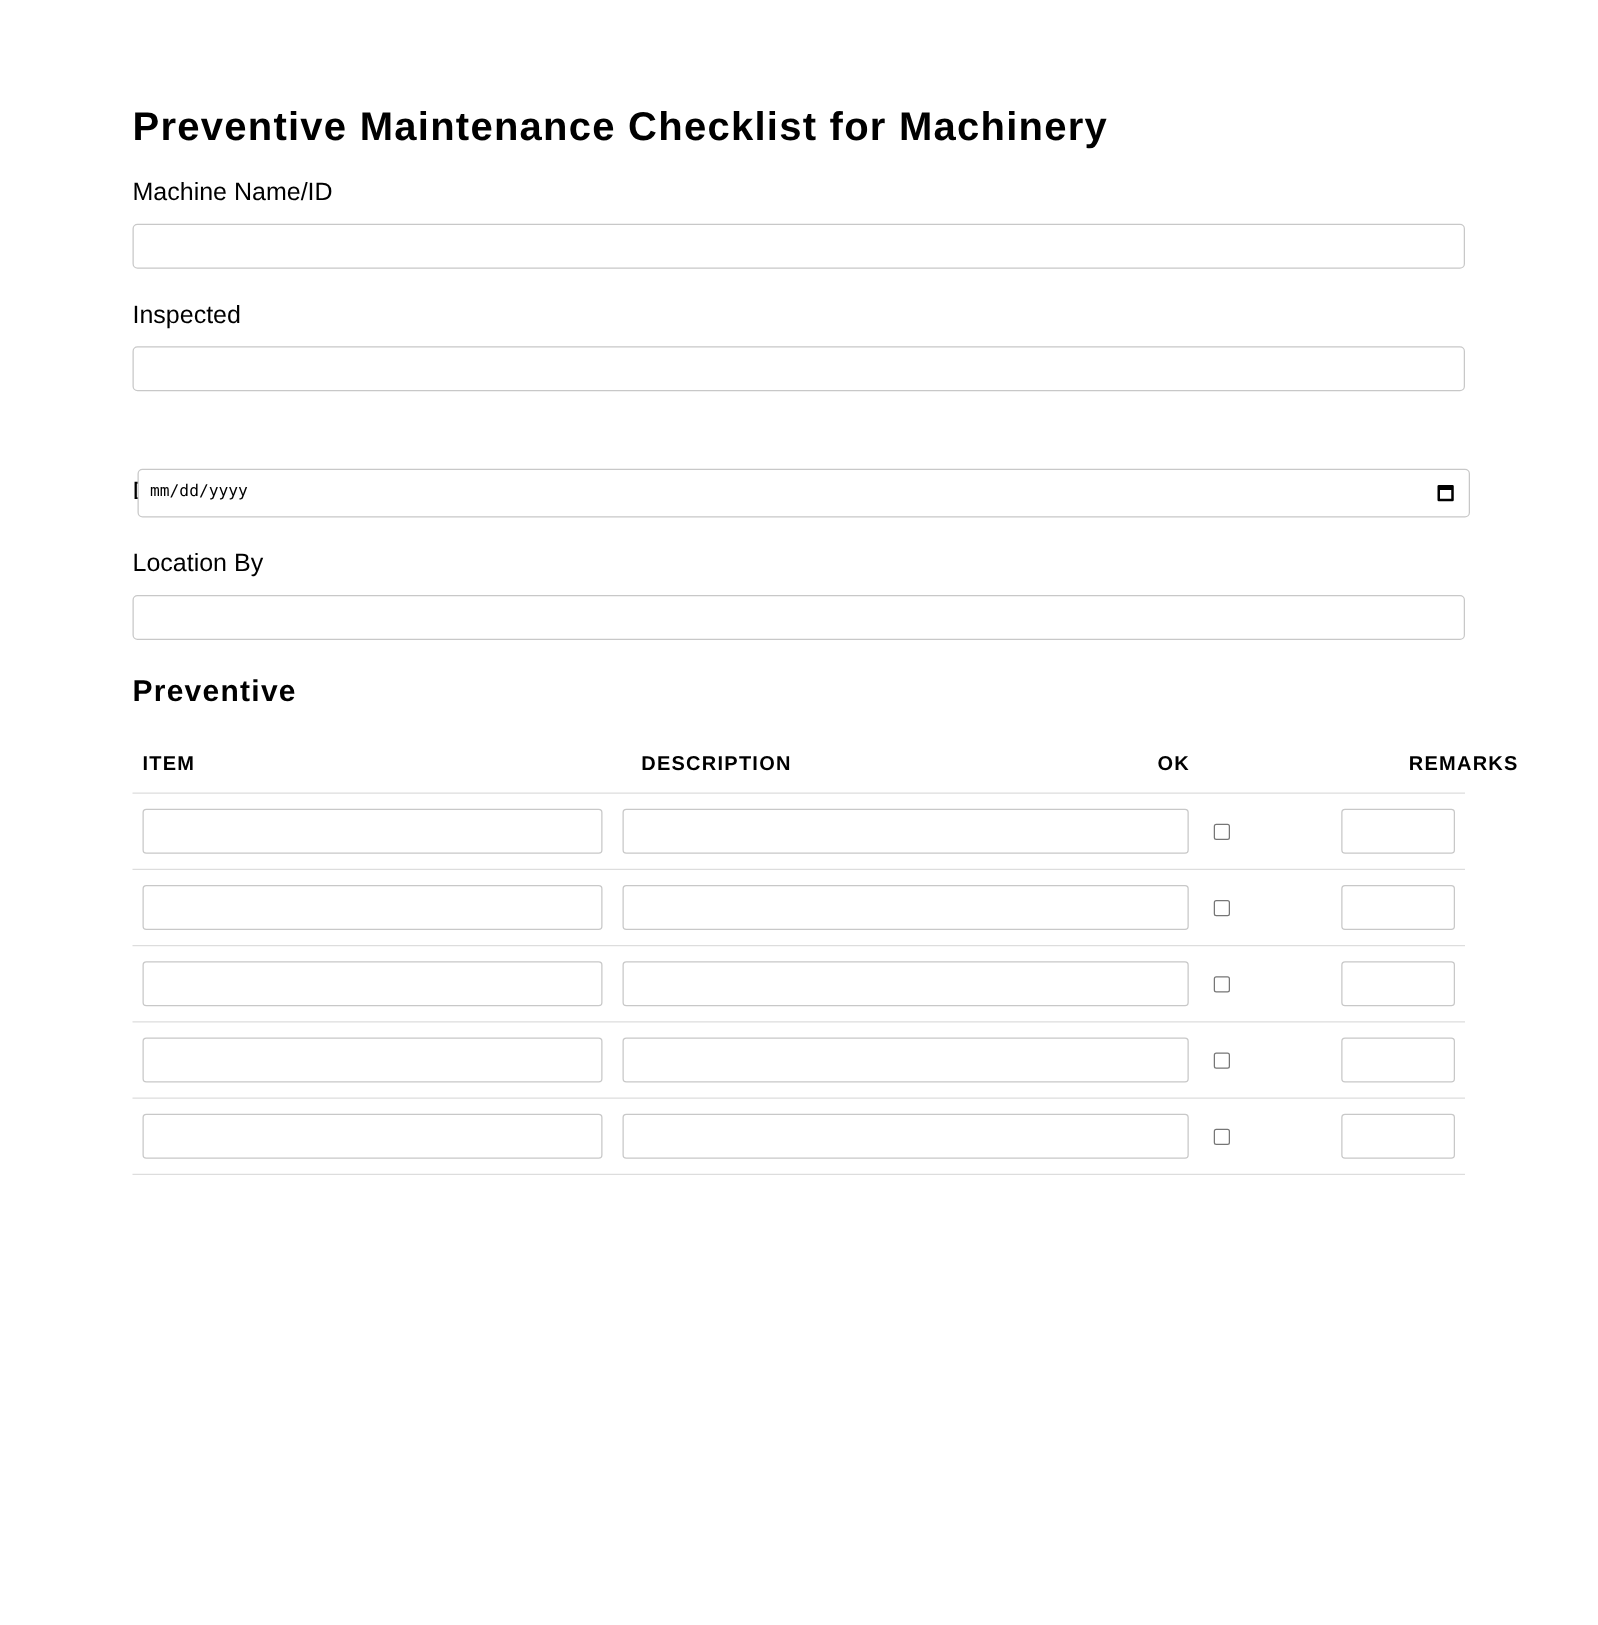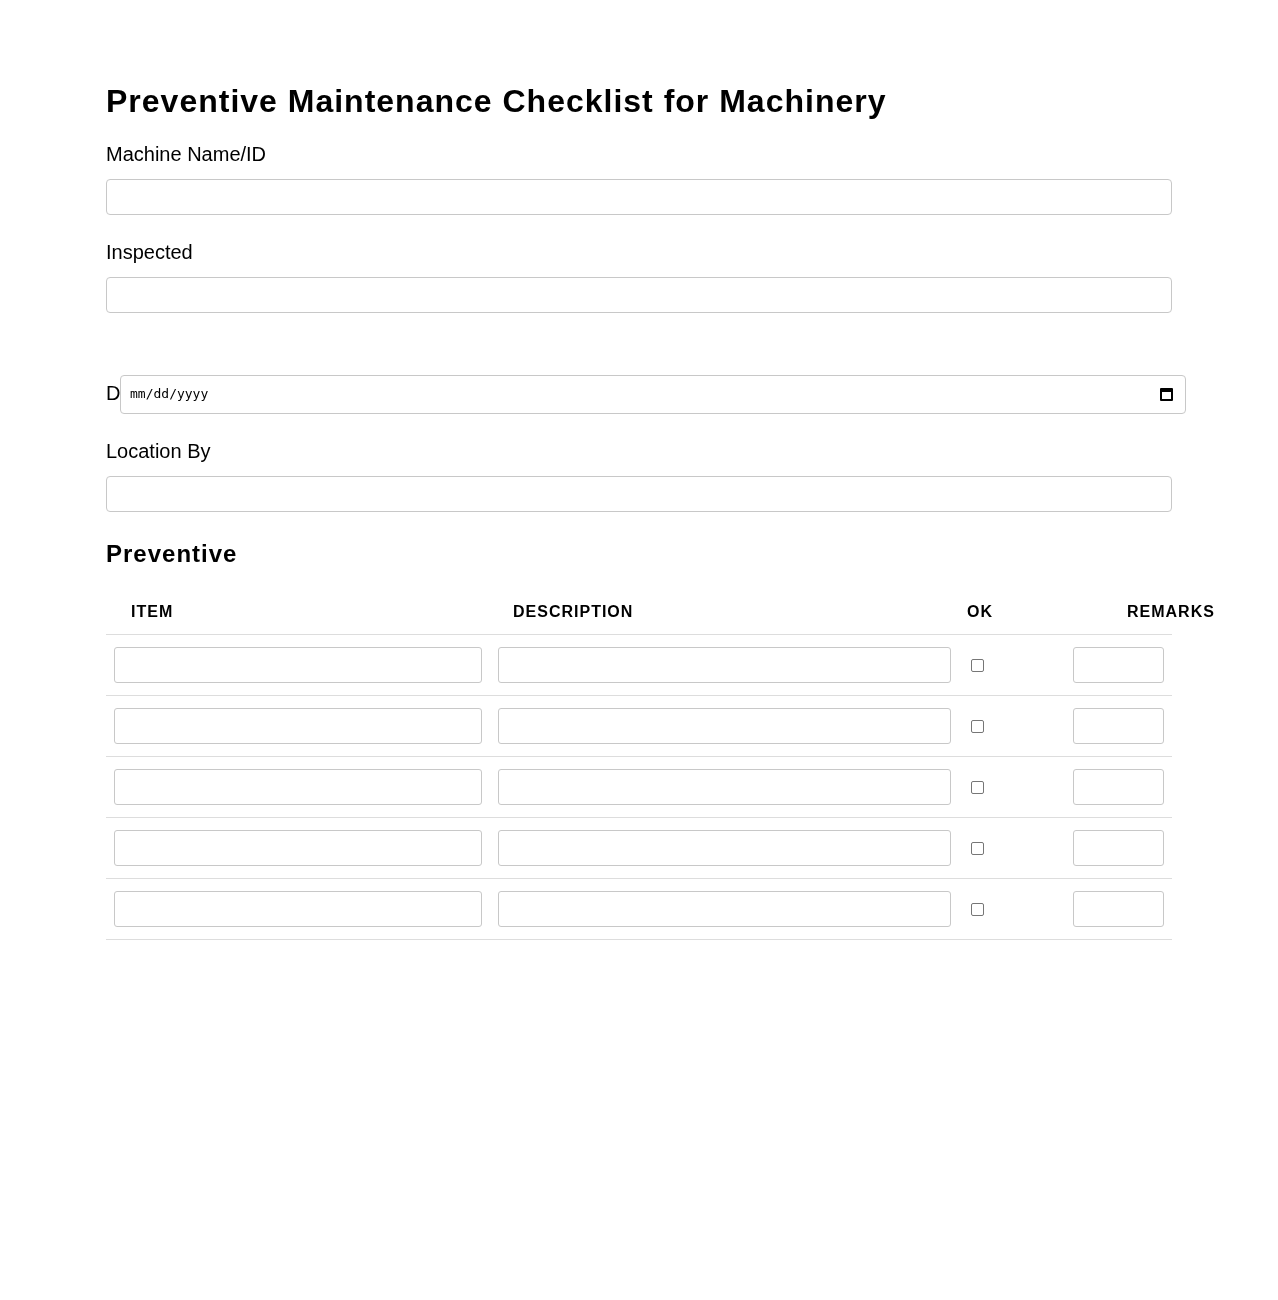--- a/index.html
+++ b/index.html
@@ -19,21 +19,21 @@
     }
     .field-label {
       position: absolute; left: 0; font-size: 20px; line-height: 20px;
     }
     .text-input {
       position: absolute; left: 0; width: 1066px; height: 36px;
       border: 1px solid #c8c8c8; border-radius: 4px; background: #fff;
       padding: 0 8px; font-size: 14px; font-family: "Liberation Sans", sans-serif;
     }
     .date-input {
-      position: absolute; left: 14px; width: 1066px; height: 39px;
+      position: absolute; left: 4px; width: 1066px; height: 39px;
       border: 1px solid #c8c8c8; border-radius: 4px; background: #fff;
     }
     .date-text {
       position: absolute; left: 9px; top: 10px;
       font-family: "DejaVu Sans Mono", monospace; font-size: 13px; color: #000;
     }
     .cal-icon {
       position: absolute; right: 12px; top: 12px; width: 13px; height: 13px;
       border: 2px solid #000; border-top-width: 4px; border-radius: 1px;
     }
@@ -74,23 +74,23 @@
     <span class="date-text">mm/dd/yyyy</span>
     <span class="cal-icon"></span>
   </div>
 
   <div class="field-label" style="top:441px;">Location By</div>
   <input class="text-input" style="top: 476px;" type="text" value="">
 
   <h2>Preventive</h2>
 
   <div>
-    <div class="th" style="left:25px;text-align:center;">ITEM</div>
+    <div class="th" style="left:8px;text-align:center;">ITEM</div>
     <div class="th" style="left:407px;">DESCRIPTION</div>
-    <div class="th" style="left:861px;">OK</div>
+    <div class="th" style="left:820px;">OK</div>
     <div class="th" style="left:1021px;">REMARKS</div>
 
     <div class="row-line" style="top:634px;"></div>
 
     <div>
       <input class="cell-input" style="top: 647px; left: 8px; width: 368px;" value="">
       <input class="cell-input" style="top: 647px; left: 392px; width: 453px;" value="">
       <div class="cb" style="top:659px;left:865px;"></div>
       <input class="cell-input" style="top: 647px; left: 967px; width: 91px;" value="">
     </div>

